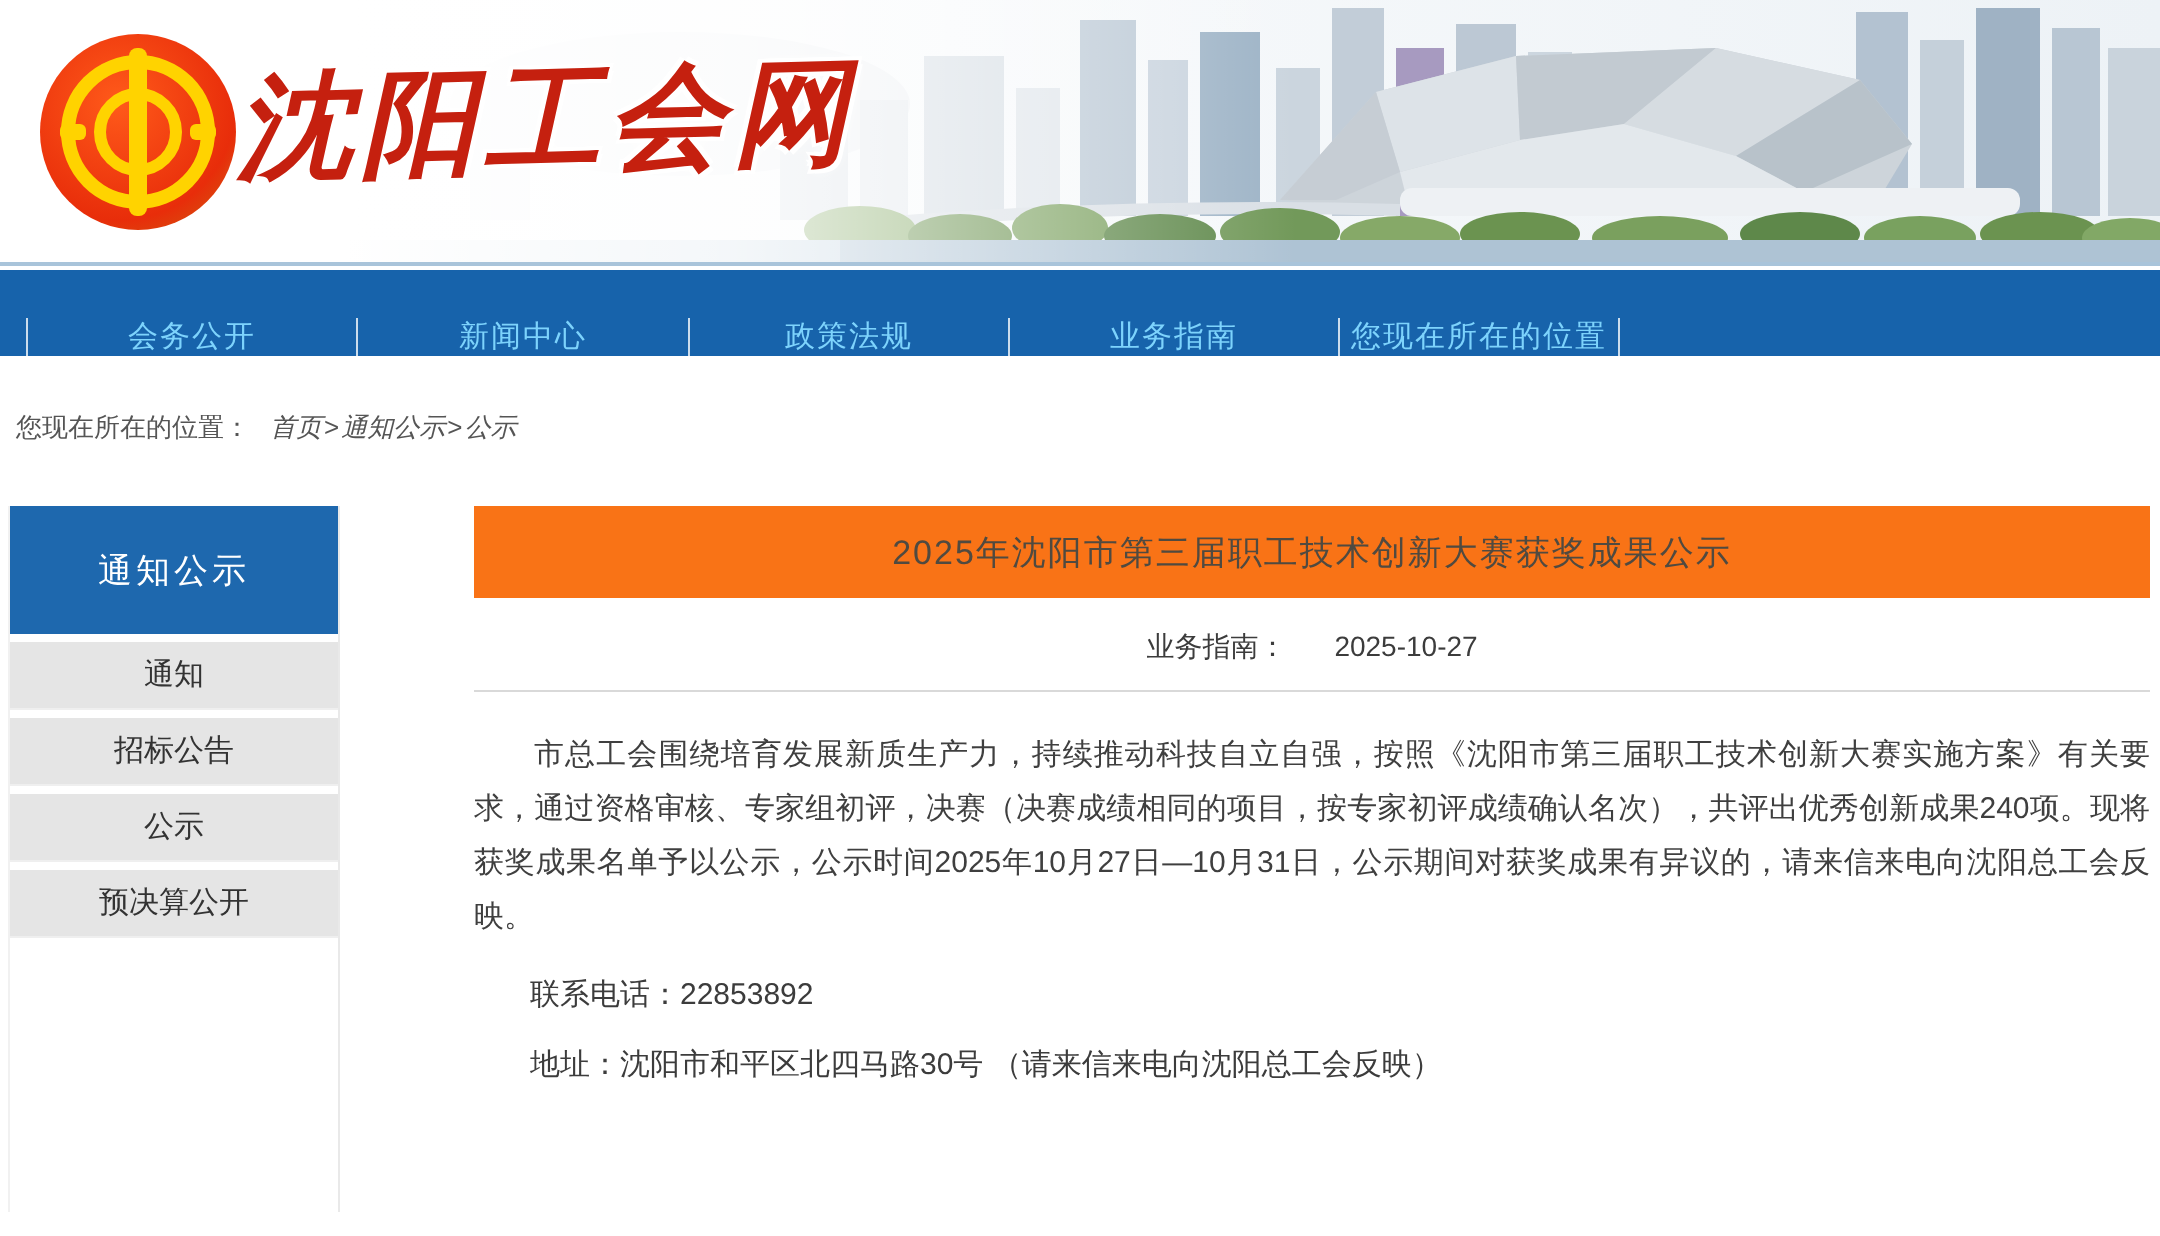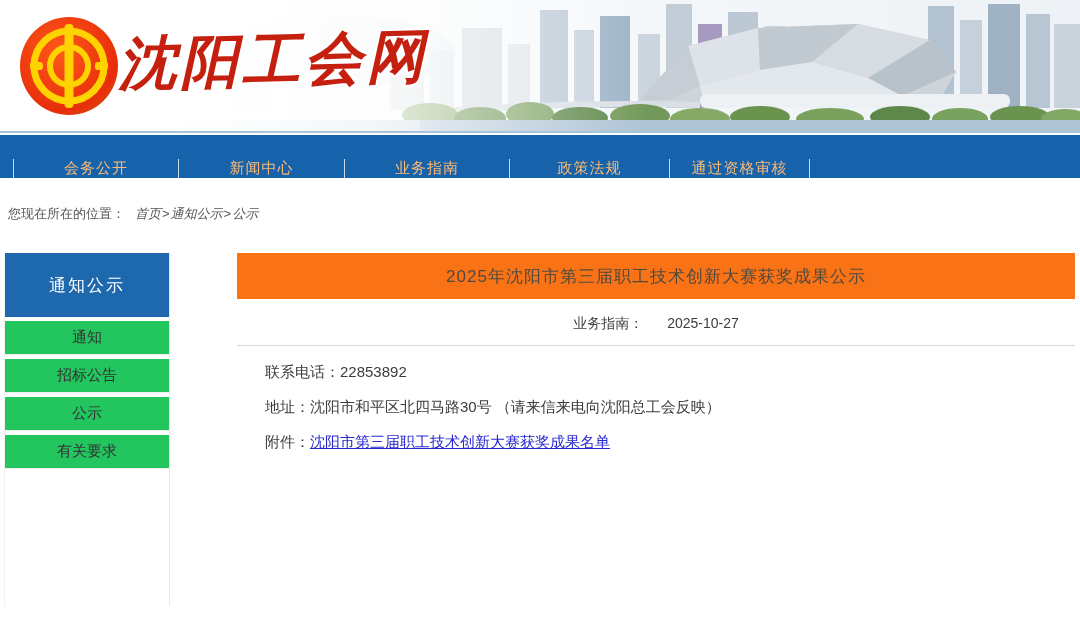--- a/index.html
+++ b/index.html
@@ -20,21 +20,21 @@
     font-size:58px;color:#c5200f;letter-spacing:4px;
     transform:rotate(-1.5deg);
     text-shadow:2px 2px 0 #fff,-2px -2px 0 #fff,2px -2px 0 #fff,-2px 2px 0 #fff,0 0 8px rgba(255,255,255,.9);
     white-space:nowrap;
   }
   .banner .bottom-edge{position:absolute;left:0;bottom:0;width:100%;height:2px;background:#a9c4da;z-index:3;}
   
   .nav{display:flex;width:1080px;height:43px;background:#1763ab;margin-top:2px;}
   .nav .cell{
     display:flex;align-items:center;justify-content:center;
-    color:#fdba74;font-size:15px;letter-spacing:1px;cursor:pointer;
+    color:#7dd3fc;font-size:15px;letter-spacing:1px;cursor:pointer;
     border-right:1px solid rgba(235,242,248,.85);box-sizing:border-box;
     white-space:nowrap;
     margin-top:24px;
   }
   .nav .cell:last-child{border-right:none;}
   .nav .stub{cursor:default;}
   
   .breadcrumb{margin:27px 0 0 8px;font-size:13px;color:#555;}
   .breadcrumb a{color:#555;text-decoration:none;cursor:pointer;font-style:italic;}
   .breadcrumb .sep{margin:0 1px;}
@@ -43,21 +43,21 @@
   .content{display:flex;margin-top:30px;align-items:flex-start;}
   .sidebar{
     margin-left:4px;width:166px;min-height:353px;
     border-left:1px solid #f1f1f1;border-right:1px solid #e9e9e9;box-sizing:border-box;
   }
   .side-head{
     height:64px;background:#1e68ae;color:#fff;font-size:17px;letter-spacing:2px;
     display:flex;align-items:center;justify-content:center;cursor:pointer;
   }
   .side-item{
-    height:33px;margin-top:4px;background:#22c55e;color:#333;font-size:15px;
+    height:33px;margin-top:4px;background:#e5e5e5;color:#333;font-size:15px;
     display:flex;align-items:center;justify-content:center;cursor:pointer;
     border-bottom:1px solid #efefef;
   }
   .main{margin-left:67px;width:838px;}
   .title-band{
     margin-top:0;height:46px;background:#f97316;
     display:flex;align-items:center;justify-content:center;
     font-size:17px;color:#504a40;letter-spacing:1px;
   }
   .pub-row{margin-top:16px;text-align:center;font-size:14px;color:#3c3c3c;}
@@ -156,55 +156,53 @@
   </div>
 
   <div class="site-title">沈阳工会网</div>
   <div class="bottom-edge"></div>
 </div>
 
 <div class="nav">
   <div class="cell stub" style="width:14px"></div>
   <div class="cell" style="width:165px">会务公开</div>
   <div class="cell" style="width:166px">新闻中心</div>
+  <div class="cell" style="width:160px">政策法规</div>
   <div class="cell" style="width:165px">业务指南</div>
-  <div class="cell" style="width:160px">政策法规</div>
-  <div class="cell" style="width:140px">通过资格审核</div>
+  <div class="cell" style="width:140px">您现在所在的位置</div>
   <div class="cell stub" style="flex:1"></div>
 </div>
 
 <div class="breadcrumb">
   <span class="label">您现在所在的位置：</span><a>首页</a><span class="sep">&gt;</span><a>通知公示</a><span class="sep">&gt;</span><a>公示</a>
 </div>
 
 <div class="content">
 
   <div class="sidebar">
     <div class="side-head">通知公示</div>
     <div class="side-item">通知</div>
     <div class="side-item">招标公告</div>
     <div class="side-item">公示</div>
-    <div class="side-item">有关要求</div>
+    <div class="side-item">预决算公开</div>
   </div>
 
   <div class="main">
     <div class="title-band">2025年沈阳市第三届职工技术创新大赛获奖成果公示</div>
 
     <div class="pub-row">
       <span>业务指南：</span><span class="date">2025-10-27</span>
     </div>
 
     <div class="divider"></div>
 
+    <div class="article-body">市总工会围绕培育发展新质生产力，持续推动科技自立自强，按照《沈阳市第三届职工技术创新大赛实施方案》有关要求，通过资格审核、专家组初评，决赛（决赛成绩相同的项目，按专家初评成绩确认名次），共评出优秀创新成果240项。现将获奖成果名单予以公示，公示时间2025年10月27日—10月31日，公示期间对获奖成果有异议的，请来信来电向沈阳总工会反映。</div>
 
     <div class="meta-line first">
       <span>联系电话：</span><span>22853892</span>
     </div>
 
     <div class="meta-line">
       <span>地址：</span><span>沈阳市和平区北四马路30号 （请来信来电向沈阳总工会反映）</span>
     </div>
 
-    <div class="meta-line">
-      <span>附件：</span><a class="attach-link">沈阳市第三届职工技术创新大赛获奖成果名单</a>
-    </div>
   </div>
 </div>
 
 </body></html>

